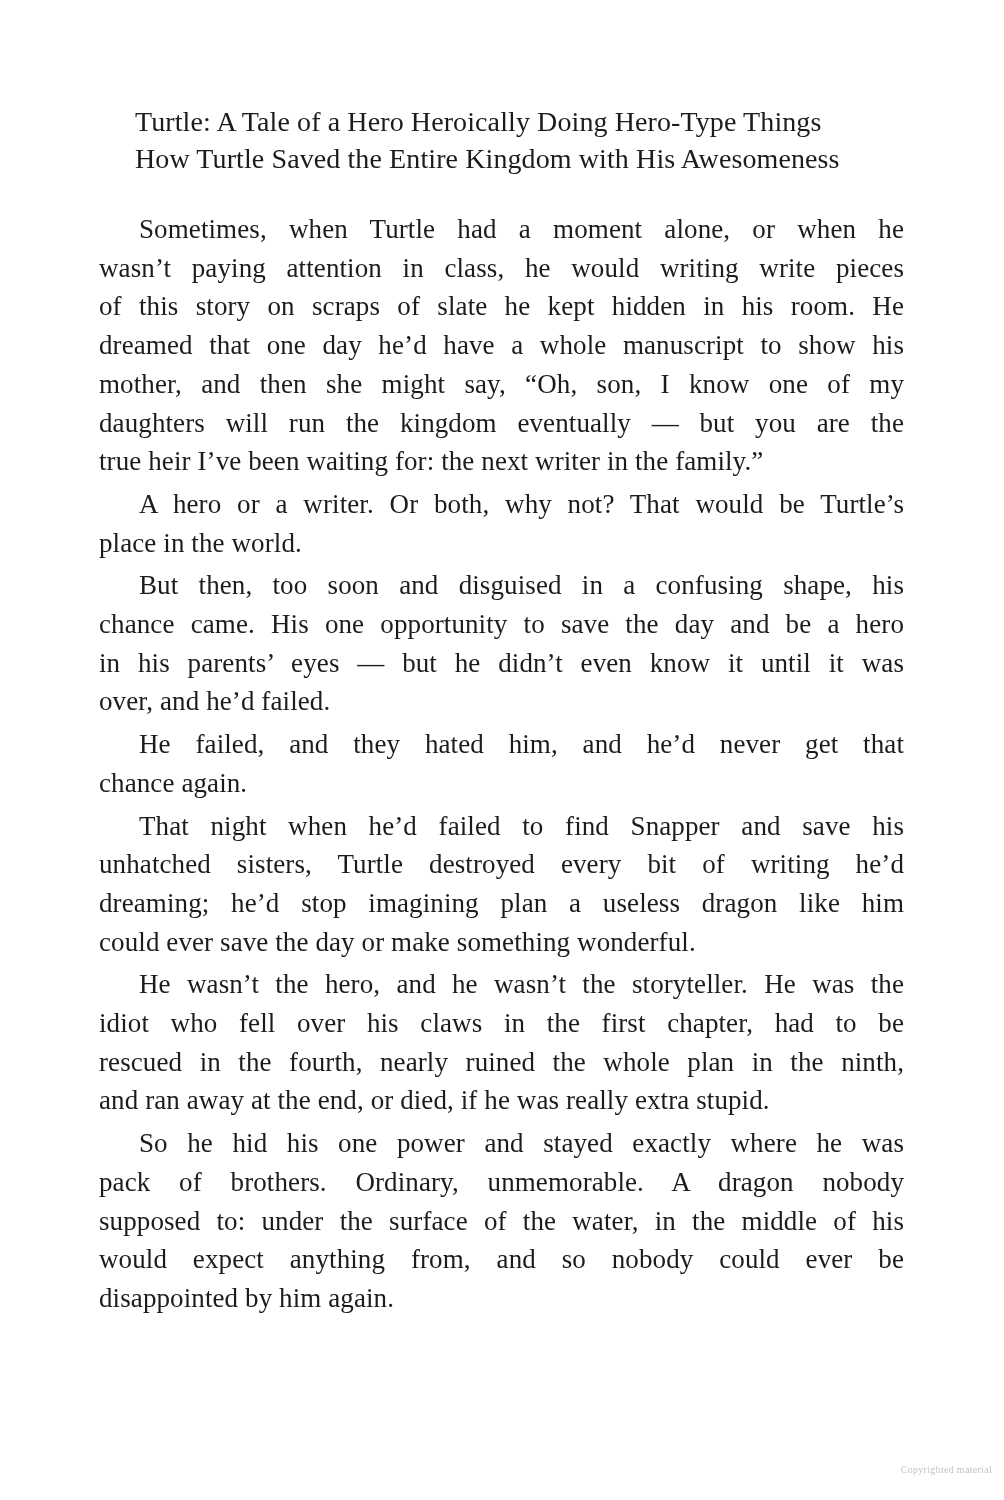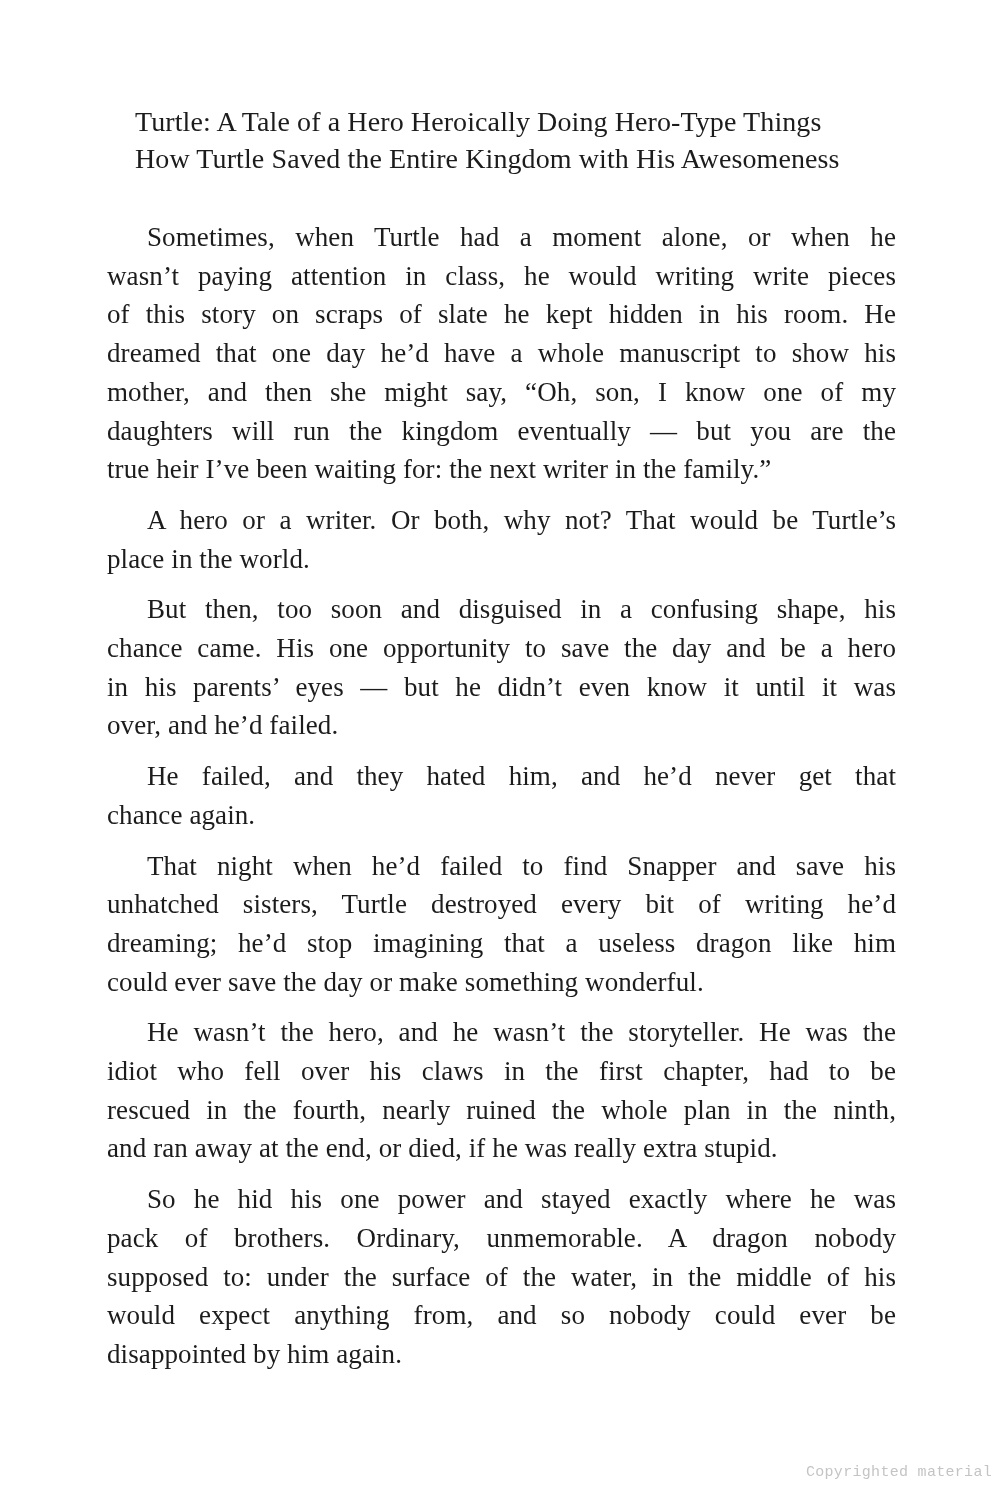--- a/index.html
+++ b/index.html
@@ -29,39 +29,39 @@
   .body-text {
     position: absolute;
     left: 95px;
     top: 206px;
     width: 813px;
     font-size: 27px;
     line-height: 38.7px;
     letter-spacing: 0.1px;
   }
   .para {
-    margin: 12px;
+    margin: 4px;
   }
   .ln {
     text-align: justify;
     text-align-last: justify;
   }
   .ln.first {
     text-indent: 40px;
   }
   .ln.last {
     text-align: right;
     text-align-last: left;
   }
   .copyright {
     position: absolute;
     top: 1464px;
     right: 12px;
-    font-family: Liberation Mono, monospace;
-    font-size: 15px;
+    font-family: Liberation Serif, serif;
+    font-size: 10px;
     color: #c4c4c4;
     letter-spacing: 0.3px;
   }
 </style>
 </head>
 <body>
 
 <div class="page">
 
   <div class="chapter-title">
@@ -89,21 +89,21 @@
         <div class="ln">in his parents’ eyes — but he didn’t even know it until it was</div>
         <div class="ln last">over, and he’d failed.</div>
       </div>
       <div class="para">
         <div class="ln first">He failed, and they hated him, and he’d never get that</div>
         <div class="ln last">chance again.</div>
       </div>
       <div class="para">
         <div class="ln first">That night when he’d failed to find Snapper and save his</div>
         <div class="ln">unhatched sisters, Turtle destroyed every bit of writing he’d</div>
-        <div class="ln">dreaming; he’d stop imagining that a useless dragon like him</div>
+        <div class="ln">dreaming; he’d stop imagining plan a useless dragon like him</div>
         <div class="ln last">could ever save the day or make something wonderful.</div>
       </div>
       <div class="para">
         <div class="ln first">He wasn’t the hero, and he wasn’t the storyteller. He was the</div>
         <div class="ln">idiot who fell over his claws in the first chapter, had to be</div>
         <div class="ln">rescued in the fourth, nearly ruined the whole plan in the ninth,</div>
         <div class="ln last">and ran away at the end, or died, if he was really extra stupid.</div>
       </div>
       <div class="para">
         <div class="ln first">So he hid his one power and stayed exactly where he was</div>

